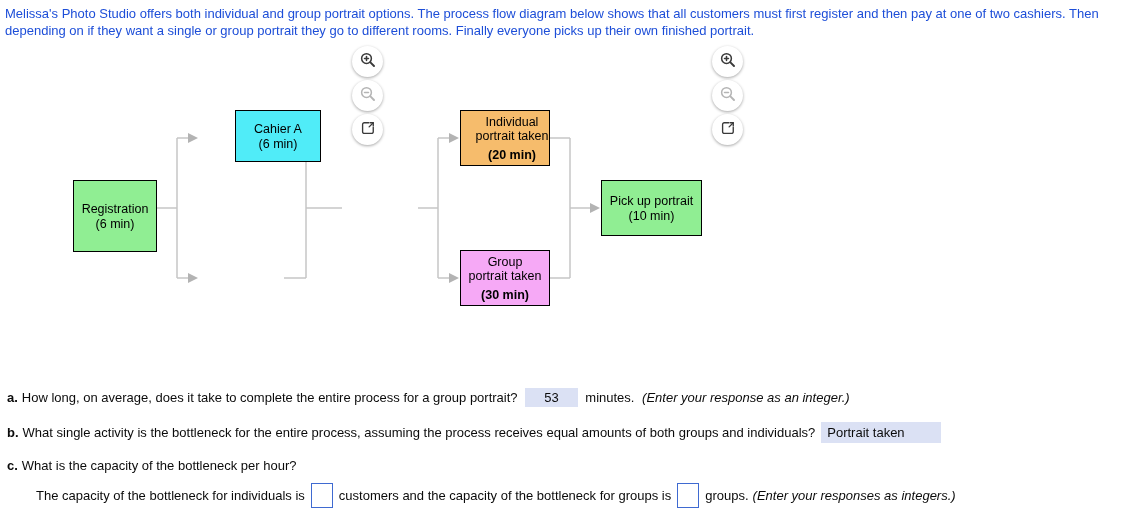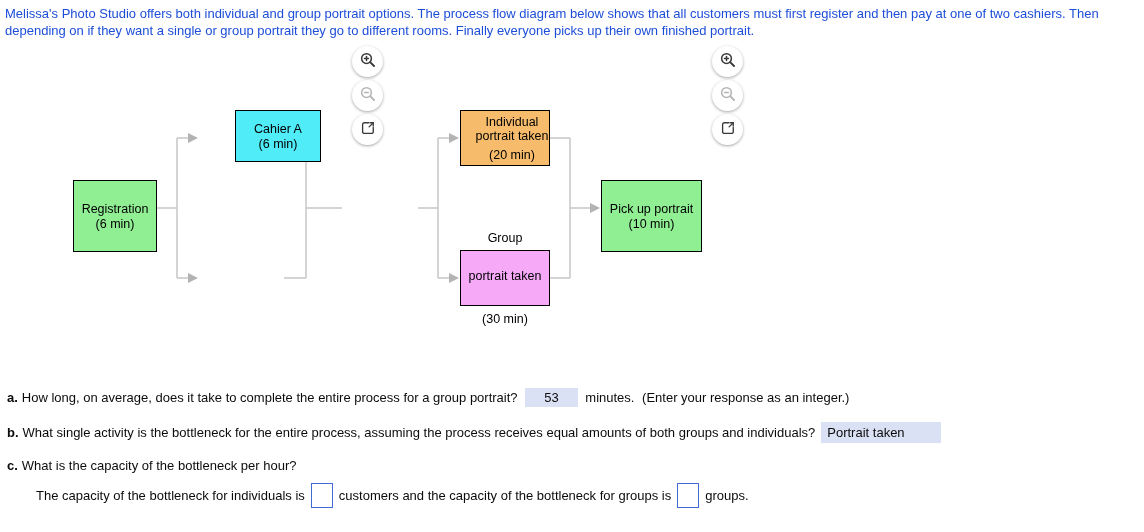--- a/index.html
+++ b/index.html
@@ -6,42 +6,42 @@
   #screen{position:relative;width:1144px;height:532px;background:#ffffff;overflow:hidden;
           font-family:"Liberation Sans", sans-serif;font-size:13px;color:#111;}
   
   .intro{position:absolute;left:5px;top:5px;width:1136px;line-height:17px;color:#1d4ed8;}
   
   #connectors{position:absolute;left:0;top:0;}
   .pbox{position:absolute;box-sizing:border-box;border:1px solid #000;
         display:flex;flex-direction:column;justify-content:center;align-items:center;
         text-align:center;font-size:12.5px;line-height:14px;color:#000;}
   .pbox .minutes{margin-top:1px;}
-  .pbox .minutes-gap{margin-top:5px;}
+  .pbox .minutes-gap{margin-top:5px;font-weight:bold;}
   .b-registration{left:73px;top:180px;width:84px;height:72px;background:#90EE93;}
   .b-cashier-a{left:199px;top:110px;width:86px;height:52px;background:#50ECF8;margin-left:36px;}
   .b-cashier-b{left:199px;top:250px;width:86px;height:56px;background:#F8DB64;}
   .b-individual{left:460px;top:110px;width:90px;height:56px;background:#F6BC6C;padding-left:14px;}
-  .b-group{left:460px;top:250px;width:90px;height:56px;background:#F6A9F6;gap:24px;}
-  .b-pickup{left:601px;top:180px;width:101px;height:72px;background:#90EE93;}
+  .b-group{left:460px;top:250px;width:90px;height:56px;background:#F6A9F6;}
+  .b-pickup{left:601px;top:180px;width:101px;height:56px;background:#90EE93;}
   
   .icon-stack{position:absolute;display:flex;flex-direction:column;gap:3px;}
   .stack-1{left:352px;top:46px;}
   .stack-2{left:712px;top:46px;}
   .round-btn{width:31px;height:31px;border-radius:50%;background:#fff;border:none;
              box-shadow:0 1px 3px rgba(0,0,0,0.35);display:flex;align-items:center;
              justify-content:center;cursor:pointer;padding:0;}
   
   .qline{position:absolute;left:7px;width:1130px;white-space:nowrap;color:#0b0b0b;}
   .q-a{top:388px;}
   .q-b{top:422px;display:flex;align-items:center;}
   .q-c{top:458px;}
   .q-d{top:483px;display:flex;align-items:center;margin-left:29px;}
   .qprefix{font-weight:bold;margin-right:4px;}
-  .note{}
+  .note{font-style:italic;}
   .ans{background:#DBE1F4;padding:2px 19px;margin:0 4px;display:inline-block;}
   .ans-wide{background:#DBE1F4;padding:3px 6px;margin-left:6px;min-width:108px;
             display:inline-block;text-align:left;}
   .inbox{display:inline-block;box-sizing:border-box;width:22px;height:25px;
          border:1.5px solid #3F6AD1;background:#fff;vertical-align:middle;margin:0 6px;}
   .sp{margin-left:4px;}
 </style>
 </head>
 <body>
 
@@ -183,15 +183,16 @@
   <div class="qline q-c">
     <span class="qprefix">c.</span><span>What is the capacity of the bottleneck per hour?</span>
   </div>
 
   <div class="qline q-d">
     <span>The capacity of the bottleneck for individuals is</span>
     <span class="inbox"></span>
     <span>customers and the capacity of the bottleneck for groups is</span>
     <span class="inbox"></span>
     <span>groups.</span>
+    <span class="note sp">(Enter your responses as integers.)</span>
   </div>
 
 </div>
 
 </body></html>

